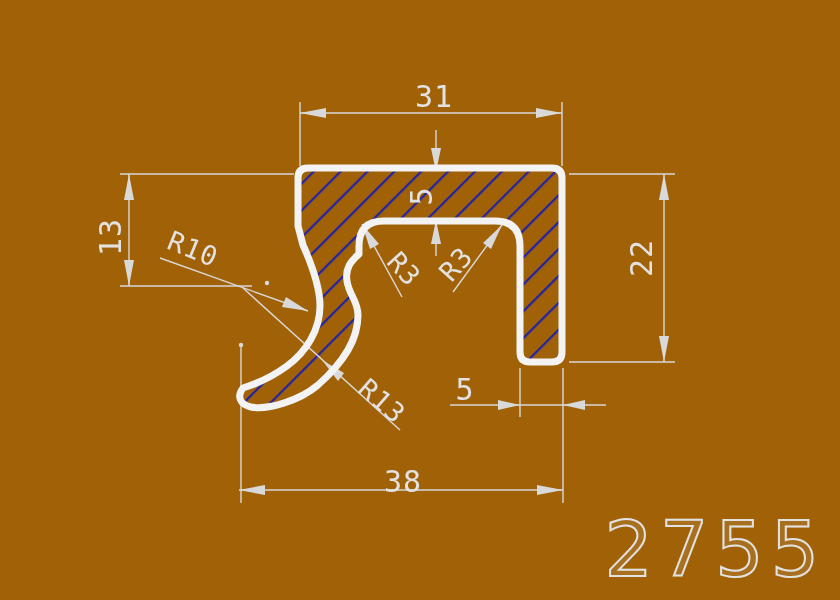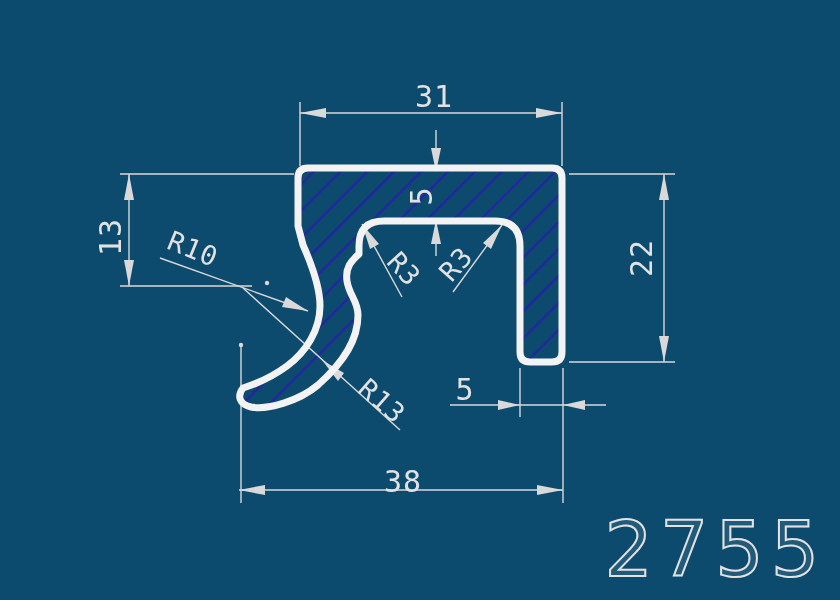--- a/index.html
+++ b/index.html
@@ -1,19 +1,19 @@
 <!DOCTYPE html>
 <html><head>
 <meta charset="utf-8">
 <style>
   html,body{margin:0;padding:0;background:#14161a;}
   #canvas{
     position:relative;
     width:840px;height:600px;
-    background:#0c4a6e;
+    background:#a16207;
     overflow:hidden;
     font-family:"DejaVu Sans Mono", monospace;
   }
   #drawing-svg{position:absolute;left:0;top:0;}
   .dim-label{
     position:absolute;
     color:#e2e2e2;
     font-size:30px;
     letter-spacing:1px;
     white-space:nowrap;

